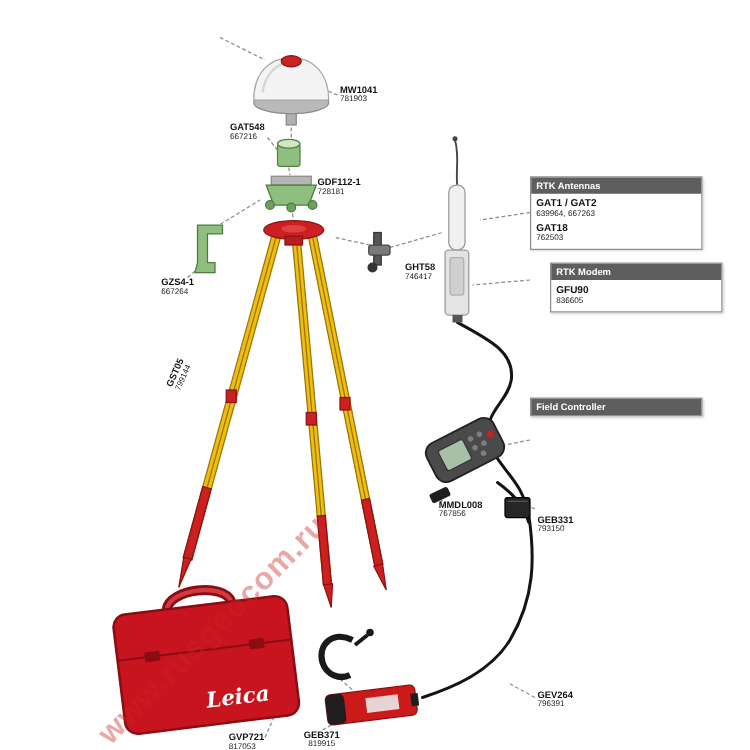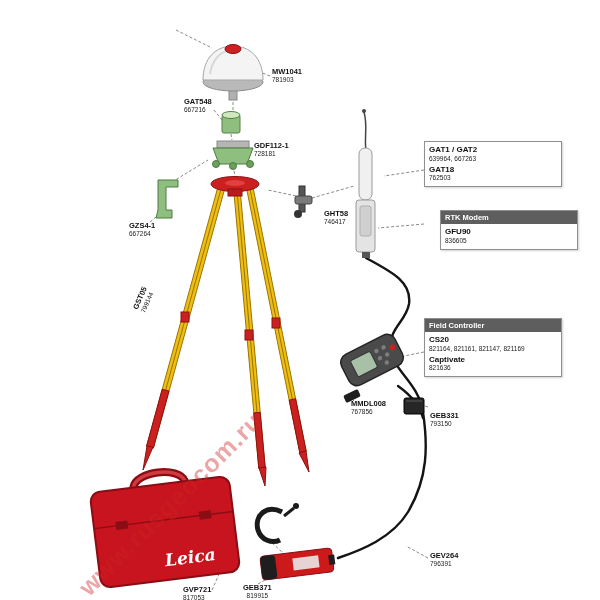--- a/index.html
+++ b/index.html
@@ -161,44 +161,39 @@
       <rect x="-36" y="-12" width="15" height="24" rx="4" fill="#1e1e1e"></rect>
       <rect x="-4" y="-6" width="26" height="12" fill="#e9e9e9" opacity="0.9"></rect>
       <rect x="32" y="-5" width="6" height="10" fill="#1e1e1e"></rect>
     </g>
   </svg>
 
   <div class="watermark">www.rusgeocom.ru</div>
 
 
   <div class="panel" style="left:424px;top:141px;">
+    <div class="hd">RTK Antennas</div>
     <div class="bd">
       <span class="model">GAT1 / GAT2</span>
       <span class="parts">639964, 667263</span>
       <span class="model">GAT18</span>
       <span class="parts">762503</span>
     </div>
   </div>
 
   <div class="panel" style="left:440px;top:210px;">
     <div class="hd">RTK Modem</div>
     <div class="bd">
       <span class="model">GFU90</span>
       <span class="parts">836605</span>
     </div>
   </div>
 
   <div class="panel" style="left:424px;top:318px;">
     <div class="hd">Field Controller</div>
-    <div class="bd">
-      <span class="model">CS20</span>
-      <span class="parts">821164, 821161, 821147, 821169</span>
-      <span class="model">Captivate</span>
-      <span class="parts">821636</span>
-    </div>
   </div>
 
   <div class="lbl" style="left:272px;top:68px;">
     <span class="nm">MW1041</span>
     <span class="pn">781903</span>
   </div>
 
   <div class="lbl" style="left:184px;top:98px;">
     <span class="nm">GAT548</span>
     <span class="pn">667216</span>

